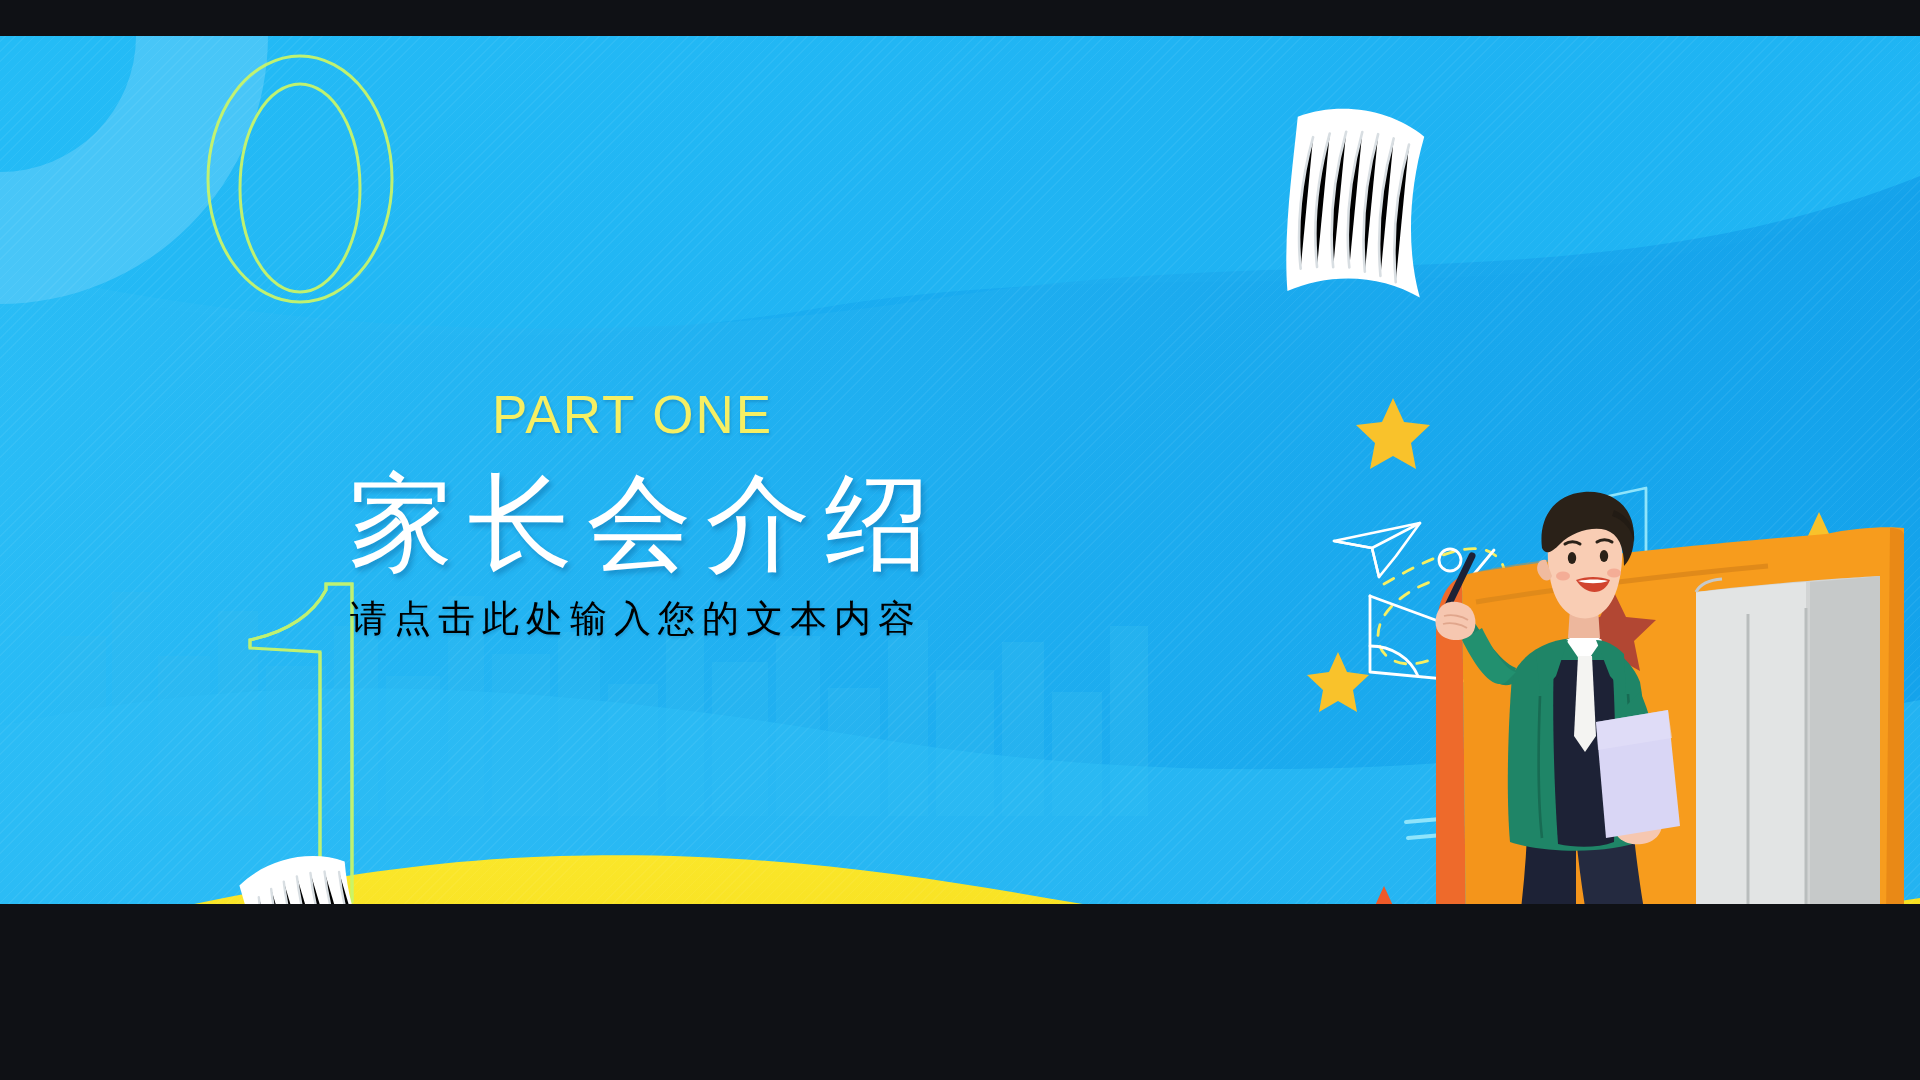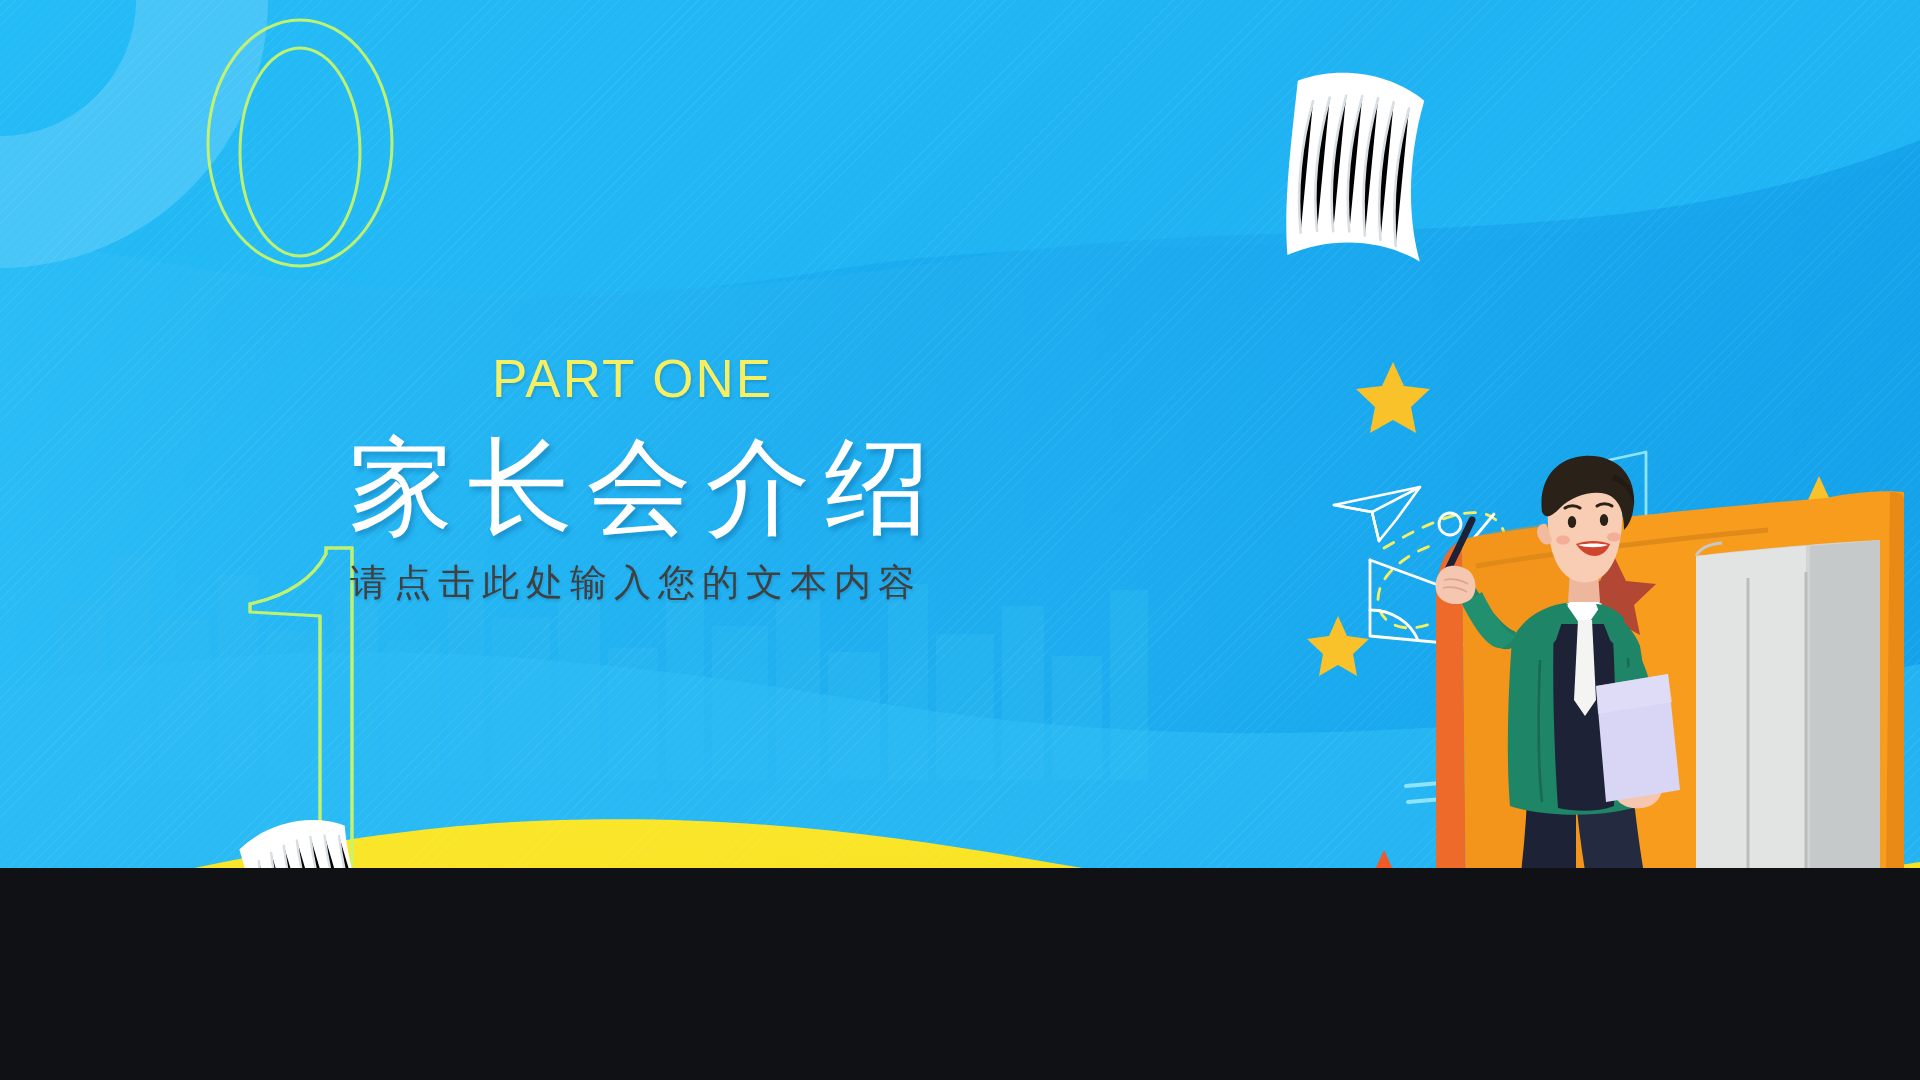--- a/index.html
+++ b/index.html
@@ -7,20 +7,21 @@
     padding: 0;
     background: #0f1115;
   }
   #slide {
     position: relative;
     width: 1920px;
     height: 868px;
     overflow: hidden;
     font-family: "Liberation Sans", "DejaVu Sans", sans-serif;
     background: #1aa9ef;
+    margin-top: 36px;
   }
 
   
   .bg-base {
     position: absolute;
     inset: 0;
     background: linear-gradient(160deg, #1fb5f2 0%, #13a2ec 45%, #0f8ede 100%);
   }
   .bg-stripes {
     position: absolute;
@@ -66,21 +67,21 @@
     color: #ffffff;
     font-weight: 400;
     line-height: 1.08;
     margin: 0 0 20px 0;
     padding-left: 27px;
     text-shadow: 3px 4px 5px rgba(0,70,125,0.30);
   }
   .subtitle {
     font-size: 37px;
     letter-spacing: 7px;
-    color: #404040;
+    color: #000000;
     font-weight: 400;
     line-height: 1;
     margin: 0;
     padding-left: 7px;
     text-shadow: 1px 2px 3px rgba(0,60,110,0.20);
   }
 
   .deco-num-wrap { position: absolute; inset: 0; z-index: 5; pointer-events: none; }
   .illus-wrap { position: absolute; inset: 0; z-index: 30; pointer-events: none; }
   .float-wrap { position: absolute; inset: 0; z-index: 35; pointer-events: none; }

